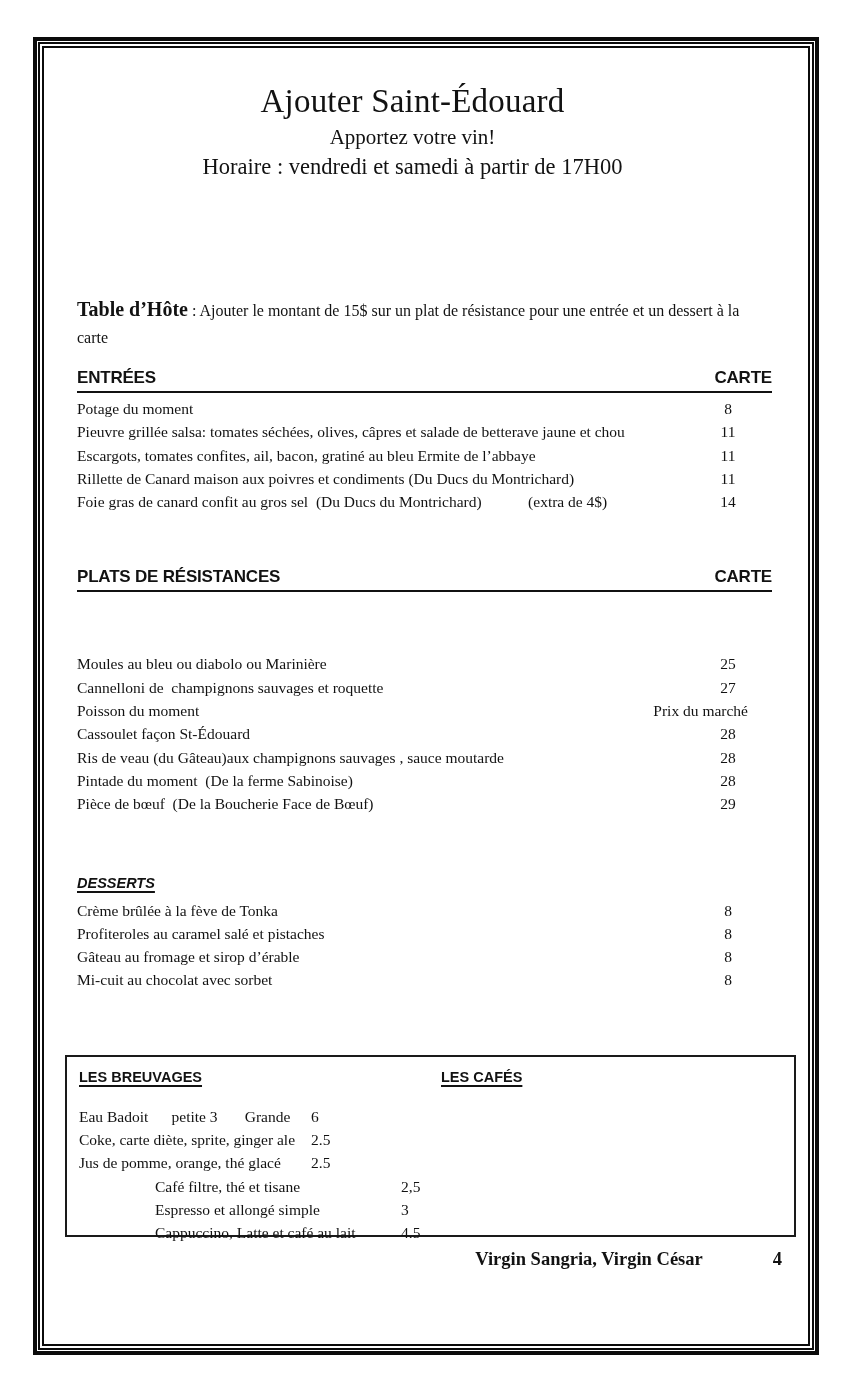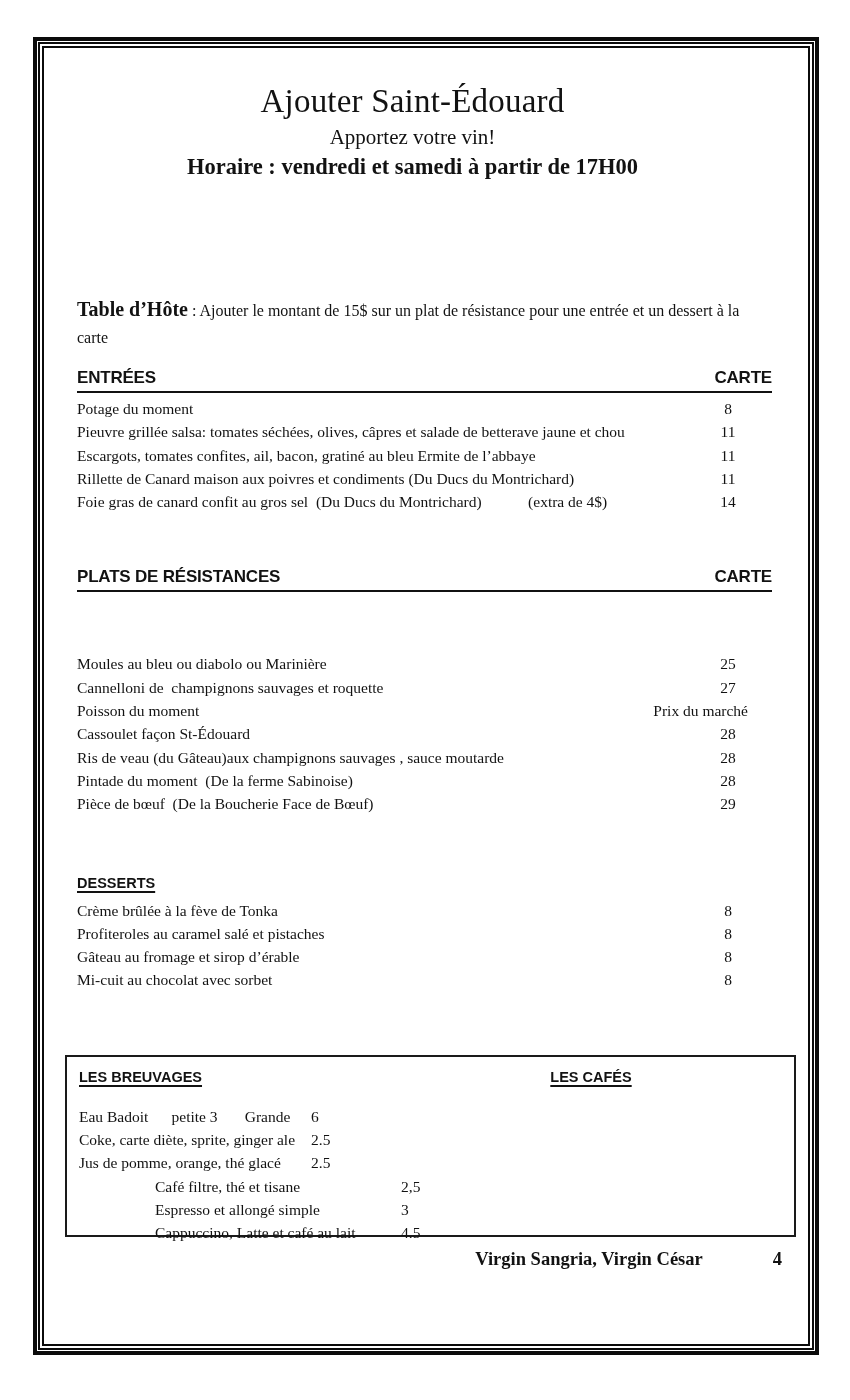--- a/index.html
+++ b/index.html
@@ -20,21 +20,21 @@
   .content {
     position: absolute; inset: 0;
     padding: 0 60px 0 33px;
     overflow: hidden;
   }
 
   
   .masthead { text-align: center; margin-top: 32px; }
   .title   { font-size: 33px; line-height: 42px; font-weight: 400; letter-spacing: 0.2px; }
   .subtitle{ font-size: 21px; line-height: 30px; }
-  .hours   { font-size: 22.5px; line-height: 30px; font-weight: 700; }
+  .hours   { font-size: 22.5px; line-height: 30px; font-weight: 400; }
 
   
   .intro { margin-top: 114px; font-size: 16px; line-height: 27px; max-width: 672px; }
   .intro b { font-size: 20px; font-weight: 700; }
 
   
   .sec-header {
     display: flex; justify-content: space-between; align-items: flex-end;
     font-family: "Liberation Sans", sans-serif;
     font-weight: 700; font-size: 17px; letter-spacing: -0.2px;
@@ -54,39 +54,40 @@
   .menu-row .nm { flex: 1 1 auto; white-space: nowrap; overflow: hidden; min-width: 0; }
   .menu-row .pr { flex: 0 0 auto; min-width: 40px; text-align: center; white-space: nowrap; }
 
   .desserts-header {
     margin-top: 59px;
     font-family: "Liberation Sans", sans-serif;
     font-weight: 700; font-size: 14.5px;
     text-decoration: underline;
     text-decoration-thickness: 2px;
     text-underline-offset: 3px;
+    font-style: italic;
   }
   .rows-desserts { margin-top: 8px; }
 
   
   .bev-box {
     margin-top: 63px; margin-left: -12px; margin-right: -48px;
     border: 2px solid #1a1a1a;
     height: 182px;
     padding: 12px 12px 0 12px;
     position: relative;
   }
   .bev-headers { position: relative; height: 22px; margin-bottom: 14px; }
   .bev-h {
     font-family: "Liberation Sans", sans-serif;
     font-weight: 700; font-size: 14.5px;
     text-decoration: underline; text-decoration-thickness: 2px; text-underline-offset: 3px;
   }
   .bev-h-left { position: absolute; left: 0; top: 0; }
-  .bev-h-right { position: absolute; left: 362px; top: 0; width: 300px; text-align: center; }
+  .bev-h-right { position: absolute; left: 362px; top: 0; width: 300px; }
   .bev-cols { display: flex; flex-direction: column; }
   .bev-col-left  { width: 272px; }
   .bev-col-right { width: 290px; margin-left: 76px; }
   .bev-row { display: flex; align-items: baseline; font-size: 15.5px; line-height: 23.3px; }
   .bev-row .nm { flex: 1 1 auto; white-space: nowrap; overflow: hidden; min-width: 0; }
   .bev-row .pr { flex: 0 0 auto; width: 44px; text-align: left; white-space: nowrap; }
   .bev-col-left .bev-row .pr { width: 40px; }
   .virgin-row {
     display: flex; align-items: baseline;
     font-weight: 700; font-size: 18.5px; line-height: 26px;

